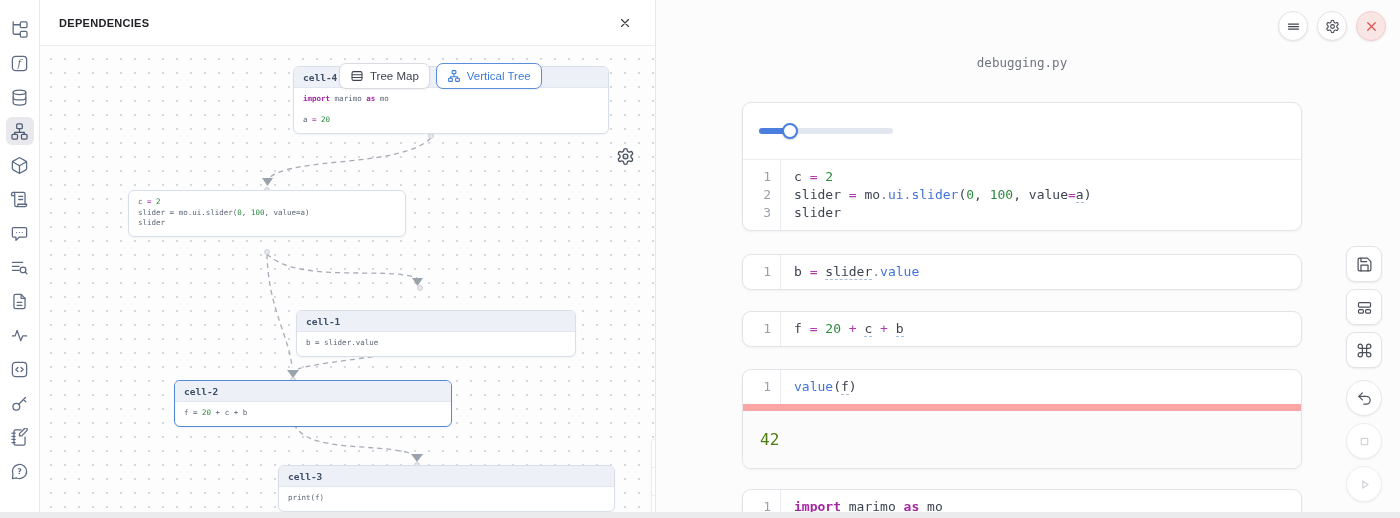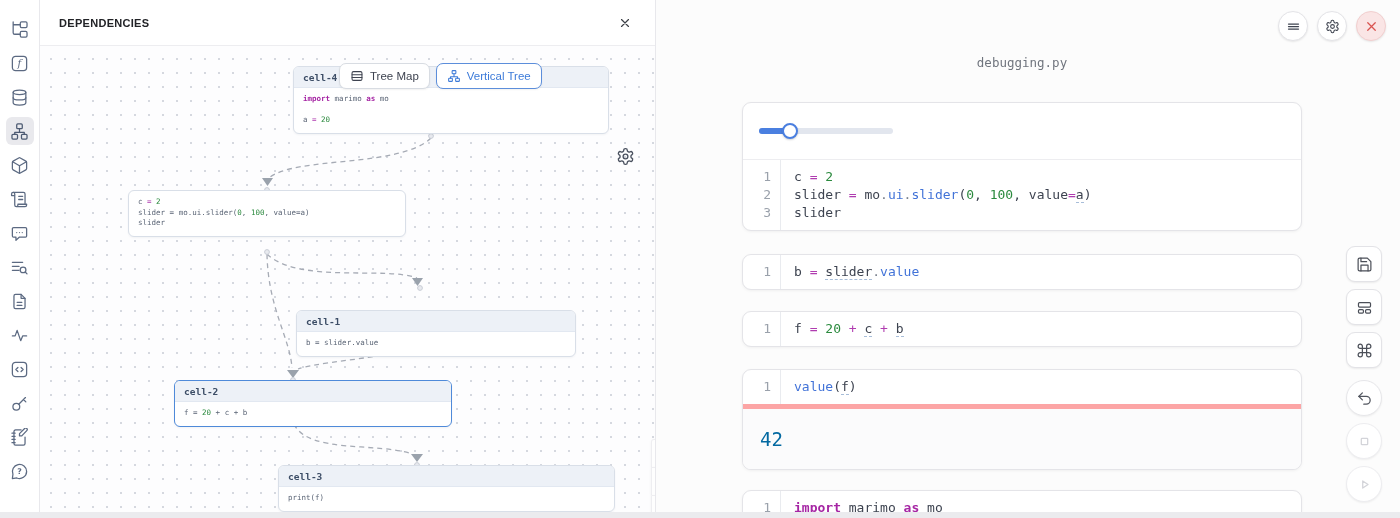--- a/index.html
+++ b/index.html
@@ -75,21 +75,21 @@
   .cells { position:absolute; left:86px; top:102px; width:560px; display:flex; flex-direction:column; }
 
   .cell-card { background:#fff; border:1px solid #e4e4e8; border-radius:9px; box-shadow:0 1px 3px rgba(0,0,0,.05); overflow:hidden; }
   .mb-a { margin-bottom:23px; } .mb-b { margin-bottom:21px; } .mb-c { margin-bottom:22px; } .mb-d { margin-bottom:20px; }
 
   .code-row { display:flex; font-family:"DejaVu Sans Mono", monospace; font-size:13px; line-height:18px; }
   .gutter { flex:0 0 38px; padding:8px 9px 8px 0; text-align:right; color:#9aa1ab; border-right:1px solid #e9ebef; }
   .codelines { padding:8px 0 8px 13px; white-space:pre; color:#3d4350; }
 
   .out-top { padding:17px 16px; }
-  .out-bottom { border-top:5px solid #fca5a5; background:#fbfbfc; padding:19px 0 19px 17px; font-family:"DejaVu Sans Mono", monospace; font-size:19px; color:#0369a1; }
+  .out-bottom { border-top:7px solid #fca5a5; background:#fbfbfc; padding:19px 0 19px 17px; font-family:"DejaVu Sans Mono", monospace; font-size:16px; color:#4d7c0f; }
   .code-under-out { border-top:1px solid #ededf0; }
 
   .slider-track { width:134px; height:6px; border-radius:3px; background:#e2e6ee; position:relative; margin-top:8px; margin-bottom:8px; }
   .slider-fill { height:6px; border-radius:3px; background:#4a7fe0; }
   .slider-thumb { position:absolute; top:-5px; width:16px; height:16px; background:#fff; border:2px solid #4a7fe0; border-radius:50%; box-shadow:0 1px 2px rgba(0,0,0,.18); }
 
   
   .tk-p { color:#3d4350; } 
   .tk-d { color:#7a818d; }
   .tk-k { color:#a626a4; font-weight:bold; }

